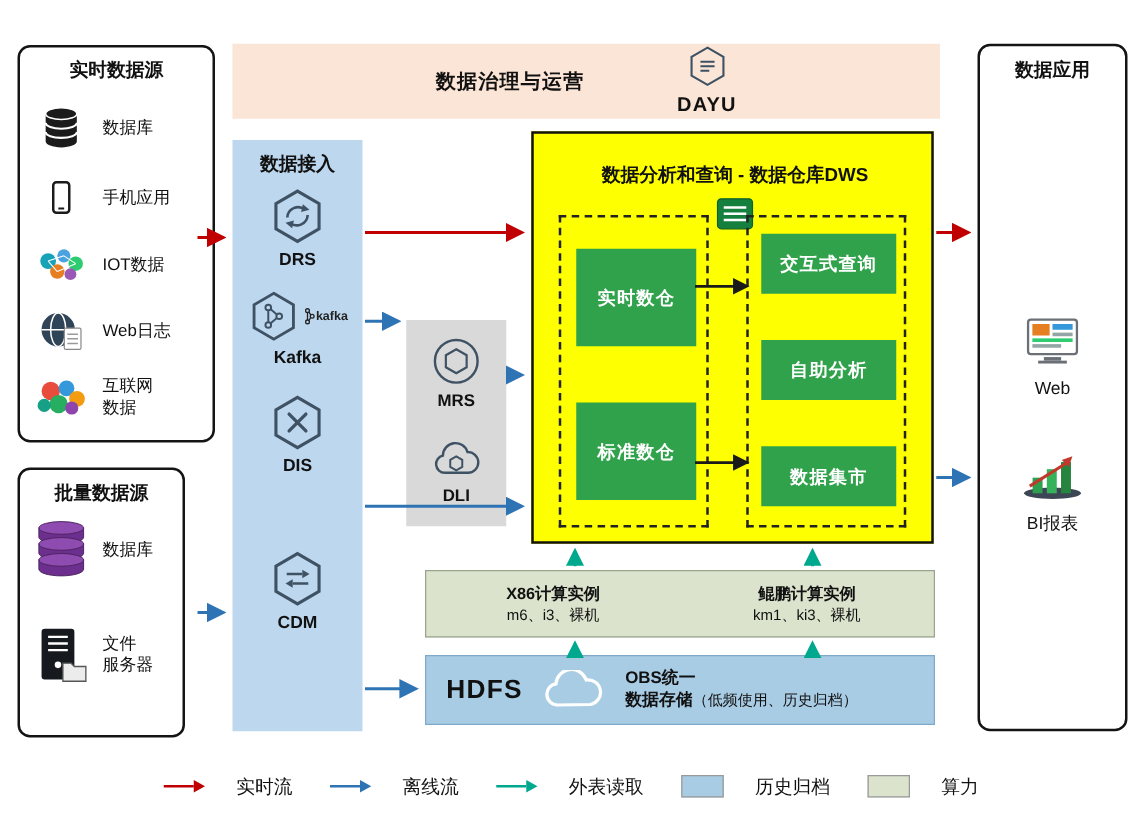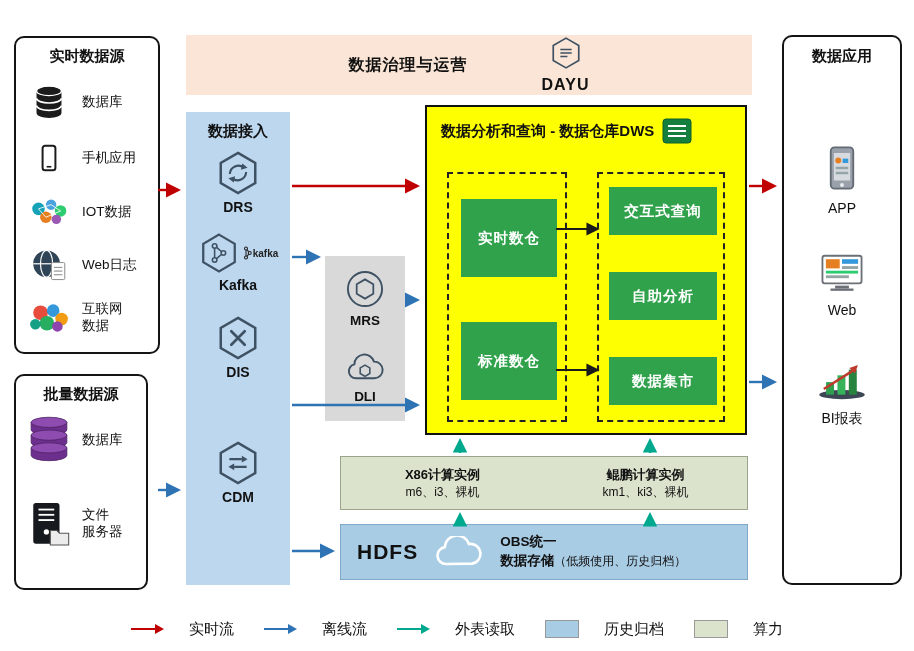--- a/index.html
+++ b/index.html
@@ -15,21 +15,21 @@
   .banner-title { font-weight:bold; font-size:16px; letter-spacing:1px; }
   .dayu { display:flex; align-items:center; gap:6px; font-weight:bold; font-size:16px; letter-spacing:1px;flex-direction:column; }
   .ingestion { background:#bdd7ee; }
   .col-title { font-weight:bold; font-size:15px; text-align:center; padding-top:10px; }
   .svc { position:absolute; left:0; width:100%; display:flex; flex-direction:column; align-items:center; gap:3px; }
   .svc-label { font-weight:bold; font-size:14px; }
   .kafka-row { display:flex; align-items:center; gap:3px; }
   .kafka-mark { display:flex; align-items:center; gap:1px; font-weight:bold; font-size:10px; color:#222; }
   .midbox { background:#d9d9d9;margin-top:36px; }
   .dws { background:#feff00; border:2px solid #111; }
-  .dws-titlebar { display:flex; align-items:center; gap:8px; padding:11px 10px 0 14px; }
+  .dws-titlebar { display:flex; align-items:center; gap:8px; padding:24px 10px 0 14px;flex-direction:column; }
   .dws-title { font-weight:bold; font-size:15px; }
   .dashed-group { position:absolute; border:2px dashed #222; }
   .gbox { position:absolute; background:#31a24c; color:#fff; font-weight:bold; font-size:14.5px; display:flex; align-items:center; justify-content:center; letter-spacing:1px; }
   .compute-box { background:#dbe3cd; border:1px solid #9aa48c; display:flex; }
   .compute-col { flex:1; display:flex; flex-direction:column; align-items:center; justify-content:center; line-height:1.35; }
   .c-title { font-weight:bold; font-size:13px; }
   .c-sub { font-size:12px; }
   .hdfs-box { background:#a9cce5; border:1px solid #7fa8c9; display:flex; align-items:center; gap:16px; padding-left:16px; }
   .hdfs-label { font-weight:bold; font-size:21px; letter-spacing:1px; }
   .obs-text { line-height:1.3; }
@@ -45,21 +45,21 @@
   .lg-swatch { width:34px; height:18px; border:1px solid #999; display:inline-block; }
   .lg-label { font-size:15px; }
   .overlay { left:0; top:0; pointer-events:none; z-index:20; }
   .red { stroke:#c00000; } .blue { stroke:#2e74b5; } .teal { stroke:#00a88e; } .black { stroke:#1a1a1a; }
 </style>
 </head>
 <body>
 
 <div class="stage">
 
-  <div class="abs panel" style="left:14px;top:36px;width:146px;height:318px">
+  <div class="abs panel" style="left:14px;top:36px;width:158px;height:318px">
     <div class="panel-title" style="margin-top:9px">实时数据源</div>
     <div class="src-item" style="top:40px">
       <span class="ic">
         <svg width="34" height="36" viewBox="0 0 24 26">
             <path d="M3 5v16c0 2 4 3.5 9 3.5s9-1.5 9-3.5V5" fill="#1b1b1b"></path>
             <ellipse cx="12" cy="5" rx="9" ry="3.4" fill="#1b1b1b" stroke="#fff" stroke-width="0.9"></ellipse>
             <path d="M3 10.3c0 1.9 4 3.4 9 3.4s9-1.5 9-3.4M3 15.6c0 1.9 4 3.4 9 3.4s9-1.5 9-3.4" stroke="#fff" stroke-width="1.2" fill="none"></path>
           </svg>
       </span>
       <span class="src-label">数据库</span>
@@ -269,32 +269,20 @@
         <path d="M12 28a8.5 8.5 0 0 1-1.3-16.9A12.5 12.5 0 0 1 35 8a9.5 9.5 0 0 1 3 19.6z" fill="none" stroke="#fff" stroke-width="2.6"></path>
       </svg>
     <div class="obs-text">
       <div class="obs-l1">OBS统一</div>
       <div><span class="obs-l2">数据存储</span><span class="obs-note">（低频使用、历史归档）</span></div>
     </div>
   </div>
 
   <div class="abs panel" style="left:782px;top:35px;width:120px;height:550px">
     <div class="panel-title" style="margin-top:10px">数据应用</div>
-    <div class="app-item" style="top:108px">
-      <svg width="30" height="46" viewBox="0 0 24 36">
-          <rect x="3" y="1.5" width="18" height="33" rx="3" fill="#9aa1ab" stroke="#646b75" stroke-width="1.5"></rect>
-          <rect x="5.5" y="6" width="13" height="22" fill="#d7dbe0"></rect>
-          <circle cx="12" cy="31.5" r="1.6" fill="#e8eaed"></circle>
-          <circle cx="9" cy="12" r="2.4" fill="#e67e22"></circle>
-          <rect x="12.5" y="10.5" width="4.5" height="3.5" fill="#3498db"></rect>
-          <rect x="7" y="17" width="10" height="2" fill="#95a5a6"></rect>
-          <rect x="7" y="21" width="10" height="2" fill="#95a5a6"></rect>
-        </svg>
-      <span class="app-label">APP</span>
-    </div>
     <div class="app-item" style="top:216px">
       <svg width="46" height="40" viewBox="0 0 40 34">
           <rect x="3" y="2" width="34" height="24" rx="2" fill="#fff" stroke="#6b7077" stroke-width="1.6"></rect>
           <rect x="6" y="5" width="12" height="8" fill="#e67e22"></rect>
           <rect x="20" y="5" width="14" height="4" fill="#3498db"></rect>
           <rect x="20" y="11" width="14" height="2.5" fill="#95a5a6"></rect>
           <rect x="6" y="15" width="28" height="2.5" fill="#2ecc71"></rect>
           <rect x="6" y="19" width="20" height="2.5" fill="#95a5a6"></rect>
           <rect x="14" y="28" width="12" height="2.5" fill="#6b7077"></rect>
           <rect x="10" y="30.5" width="20" height="2" fill="#6b7077"></rect>

